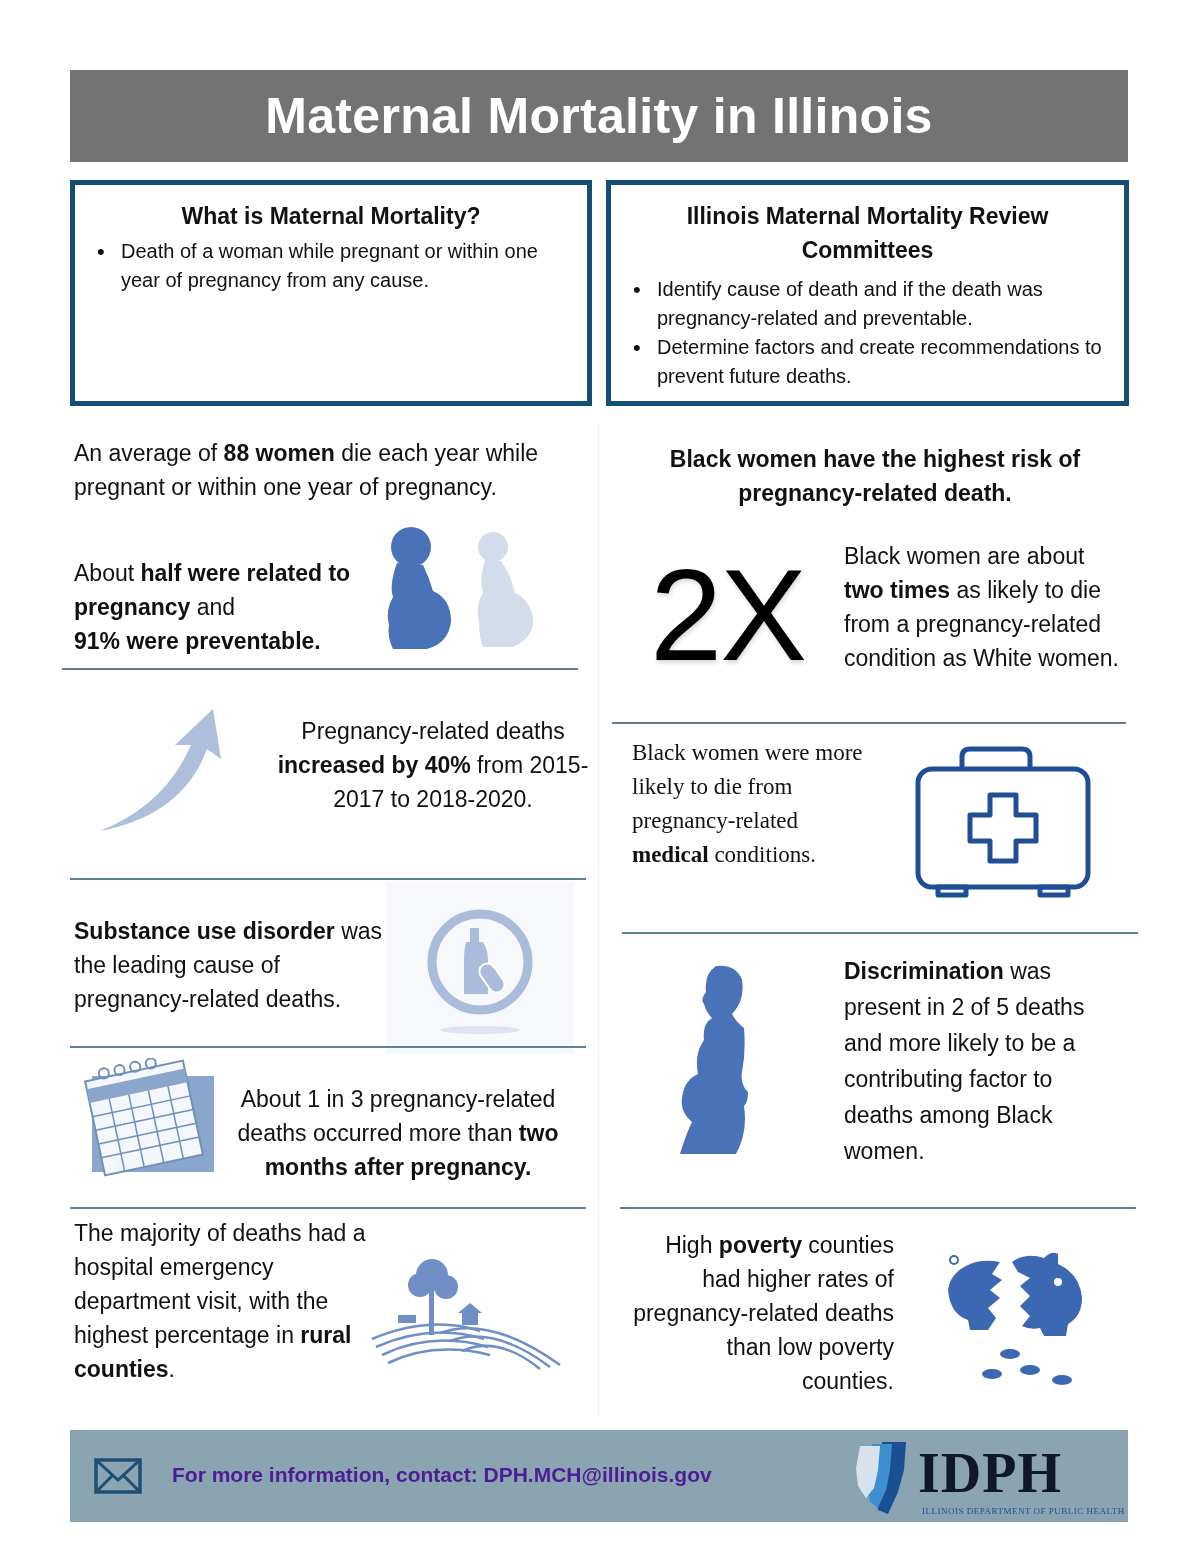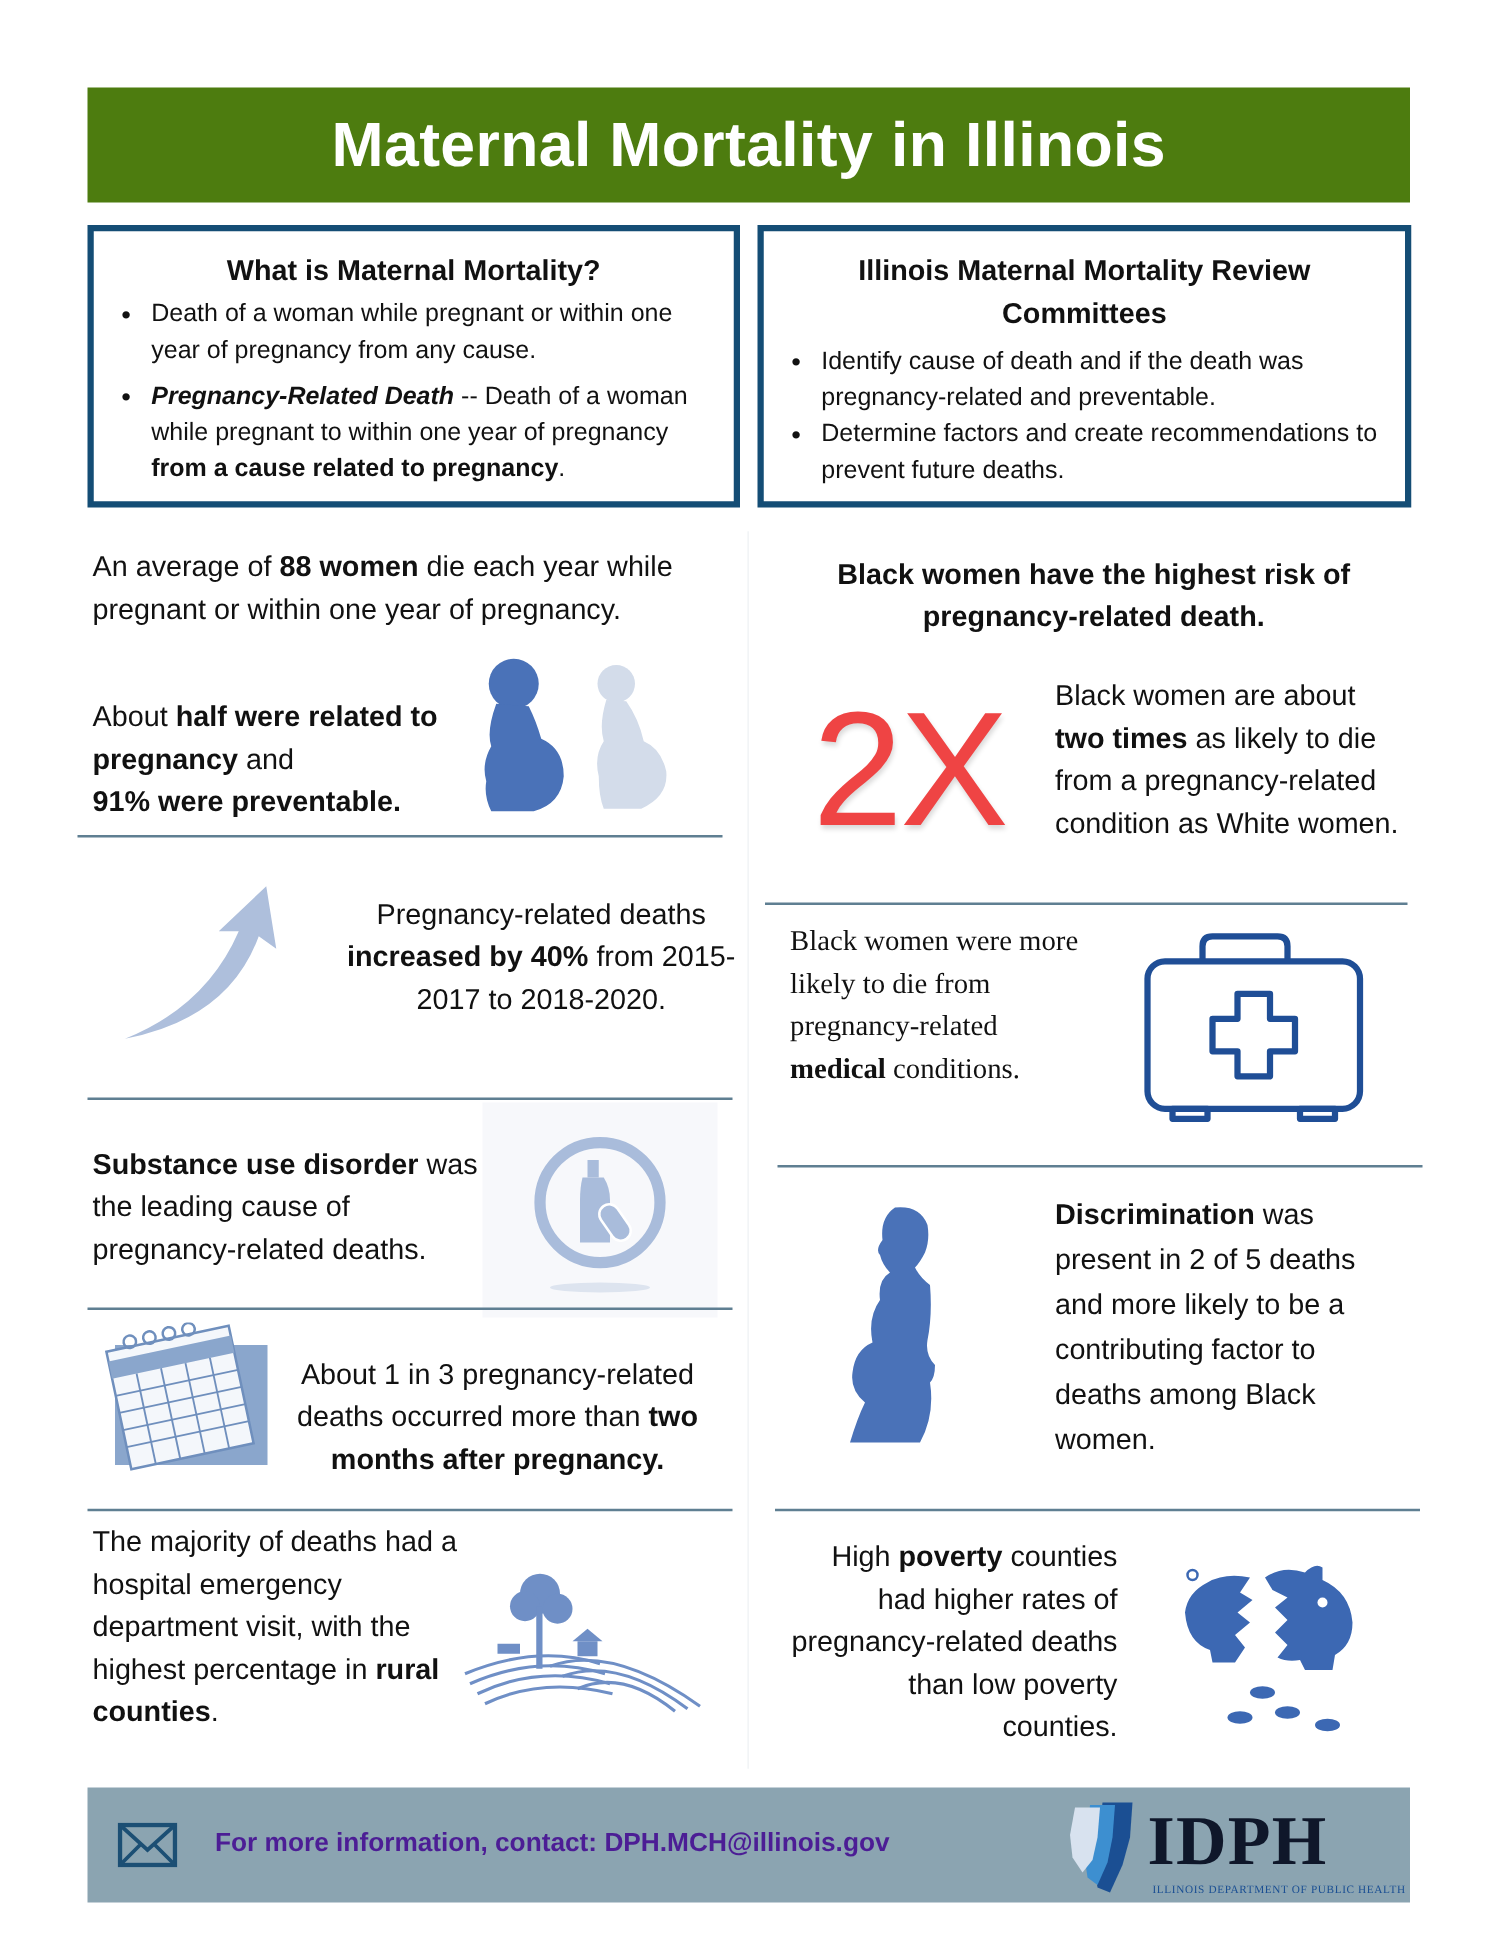--- a/index.html
+++ b/index.html
@@ -1,45 +1,44 @@
 <!DOCTYPE html>
 <html><head>
 <meta charset="utf-8">
 <style>
   * { box-sizing: border-box; margin: 0; padding: 0; }
   body { width: 1200px; height: 1554px; background: #ffffff; font-family: "Liberation Sans", "DejaVu Sans", sans-serif; color: #111; position: relative; overflow: hidden; }
   .abs { position: absolute; }
-  .title-bar { left: 70px; top: 70px; width: 1058px; height: 92px; background: #4d7c0f; color: #fff; display: flex; align-items: center; justify-content: center; font-size: 50px; font-weight: bold; letter-spacing: 0.3px; }
+  .title-bar { left: 70px; top: 70px; width: 1058px; height: 92px; background: #737373; color: #fff; display: flex; align-items: center; justify-content: center; font-size: 50px; font-weight: bold; letter-spacing: 0.3px; }
   .box { border: 5px solid #144d75; background: #fff; padding: 14px 18px 12px 18px; }
   .box h2 { font-size: 23px; font-weight: bold; text-align: center; line-height: 34px; margin-bottom: 4px; }
   .box ul { list-style: none; }
   .box li { position: relative; padding-left: 28px; font-size: 20px; line-height: 29px; margin-bottom: 8px; }
   .box li::before { content: "\2022"; position: absolute; left: 4px; top: 0; font-size: 22px; }
   .txt { font-size: 23px; line-height: 34px; color: #111; }
   .txt b { font-weight: bold; }
   .divider { height: 2px; background: #5f7f92; }
   .vsep { width: 1px; background: #eef1f4; }
-  .big2x { font-size: 130px; color: #ef4444; font-weight: normal; line-height: 130px; letter-spacing: -2px; text-shadow: 1px 3px 4px rgba(0,0,0,0.15); }
+  .big2x { font-size: 130px; color: #000000; font-weight: normal; line-height: 130px; letter-spacing: -2px; text-shadow: 1px 3px 4px rgba(0,0,0,0.15); }
   .footer { left: 70px; top: 1430px; width: 1058px; height: 92px; background: #8ba4b1; }
   .footer-text { color: #4c1d95; font-size: 21px; font-weight: bold; }
   .idph { font-family: "Liberation Serif", "DejaVu Serif", serif; color: #0f172a; font-size: 56px; font-weight: bold; line-height: 70px; letter-spacing: 1px; }
   .idph-sub { font-family: "Liberation Serif", serif; color: #1b4f93; font-size: 9px; letter-spacing: 0.5px; }
 </style>
 </head>
 <body>
 
 <div class="abs title-bar">
   <span>Maternal Mortality in Illinois</span>
 </div>
 
 <div class="abs box" style="left:70px; top:180px; width:522px; height:226px;">
   <h2>What is Maternal Mortality?</h2>
   <ul>
     <li><span>Death of a woman while pregnant or within one year of pregnancy from any cause.</span></li>
-    <li><b><i>Pregnancy-Related Death</i></b><span> -- Death of a woman while pregnant to within one year of pregnancy </span><b>from a cause related to pregnancy</b><span>.</span></li>
   </ul>
 </div>
 
 <div class="abs box" style="left:606px; top:180px; width:523px; height:226px;">
   <h2 style="padding:0 40px;">Illinois Maternal Mortality Review Committees</h2>
   <ul style="margin-top:8px;">
     <li style="margin-bottom:0;"><span>Identify cause of death and if the death was pregnancy-related and preventable.</span></li>
     <li><span>Determine factors and create recommendations to prevent future deaths.</span></li>
   </ul>
 </div>

